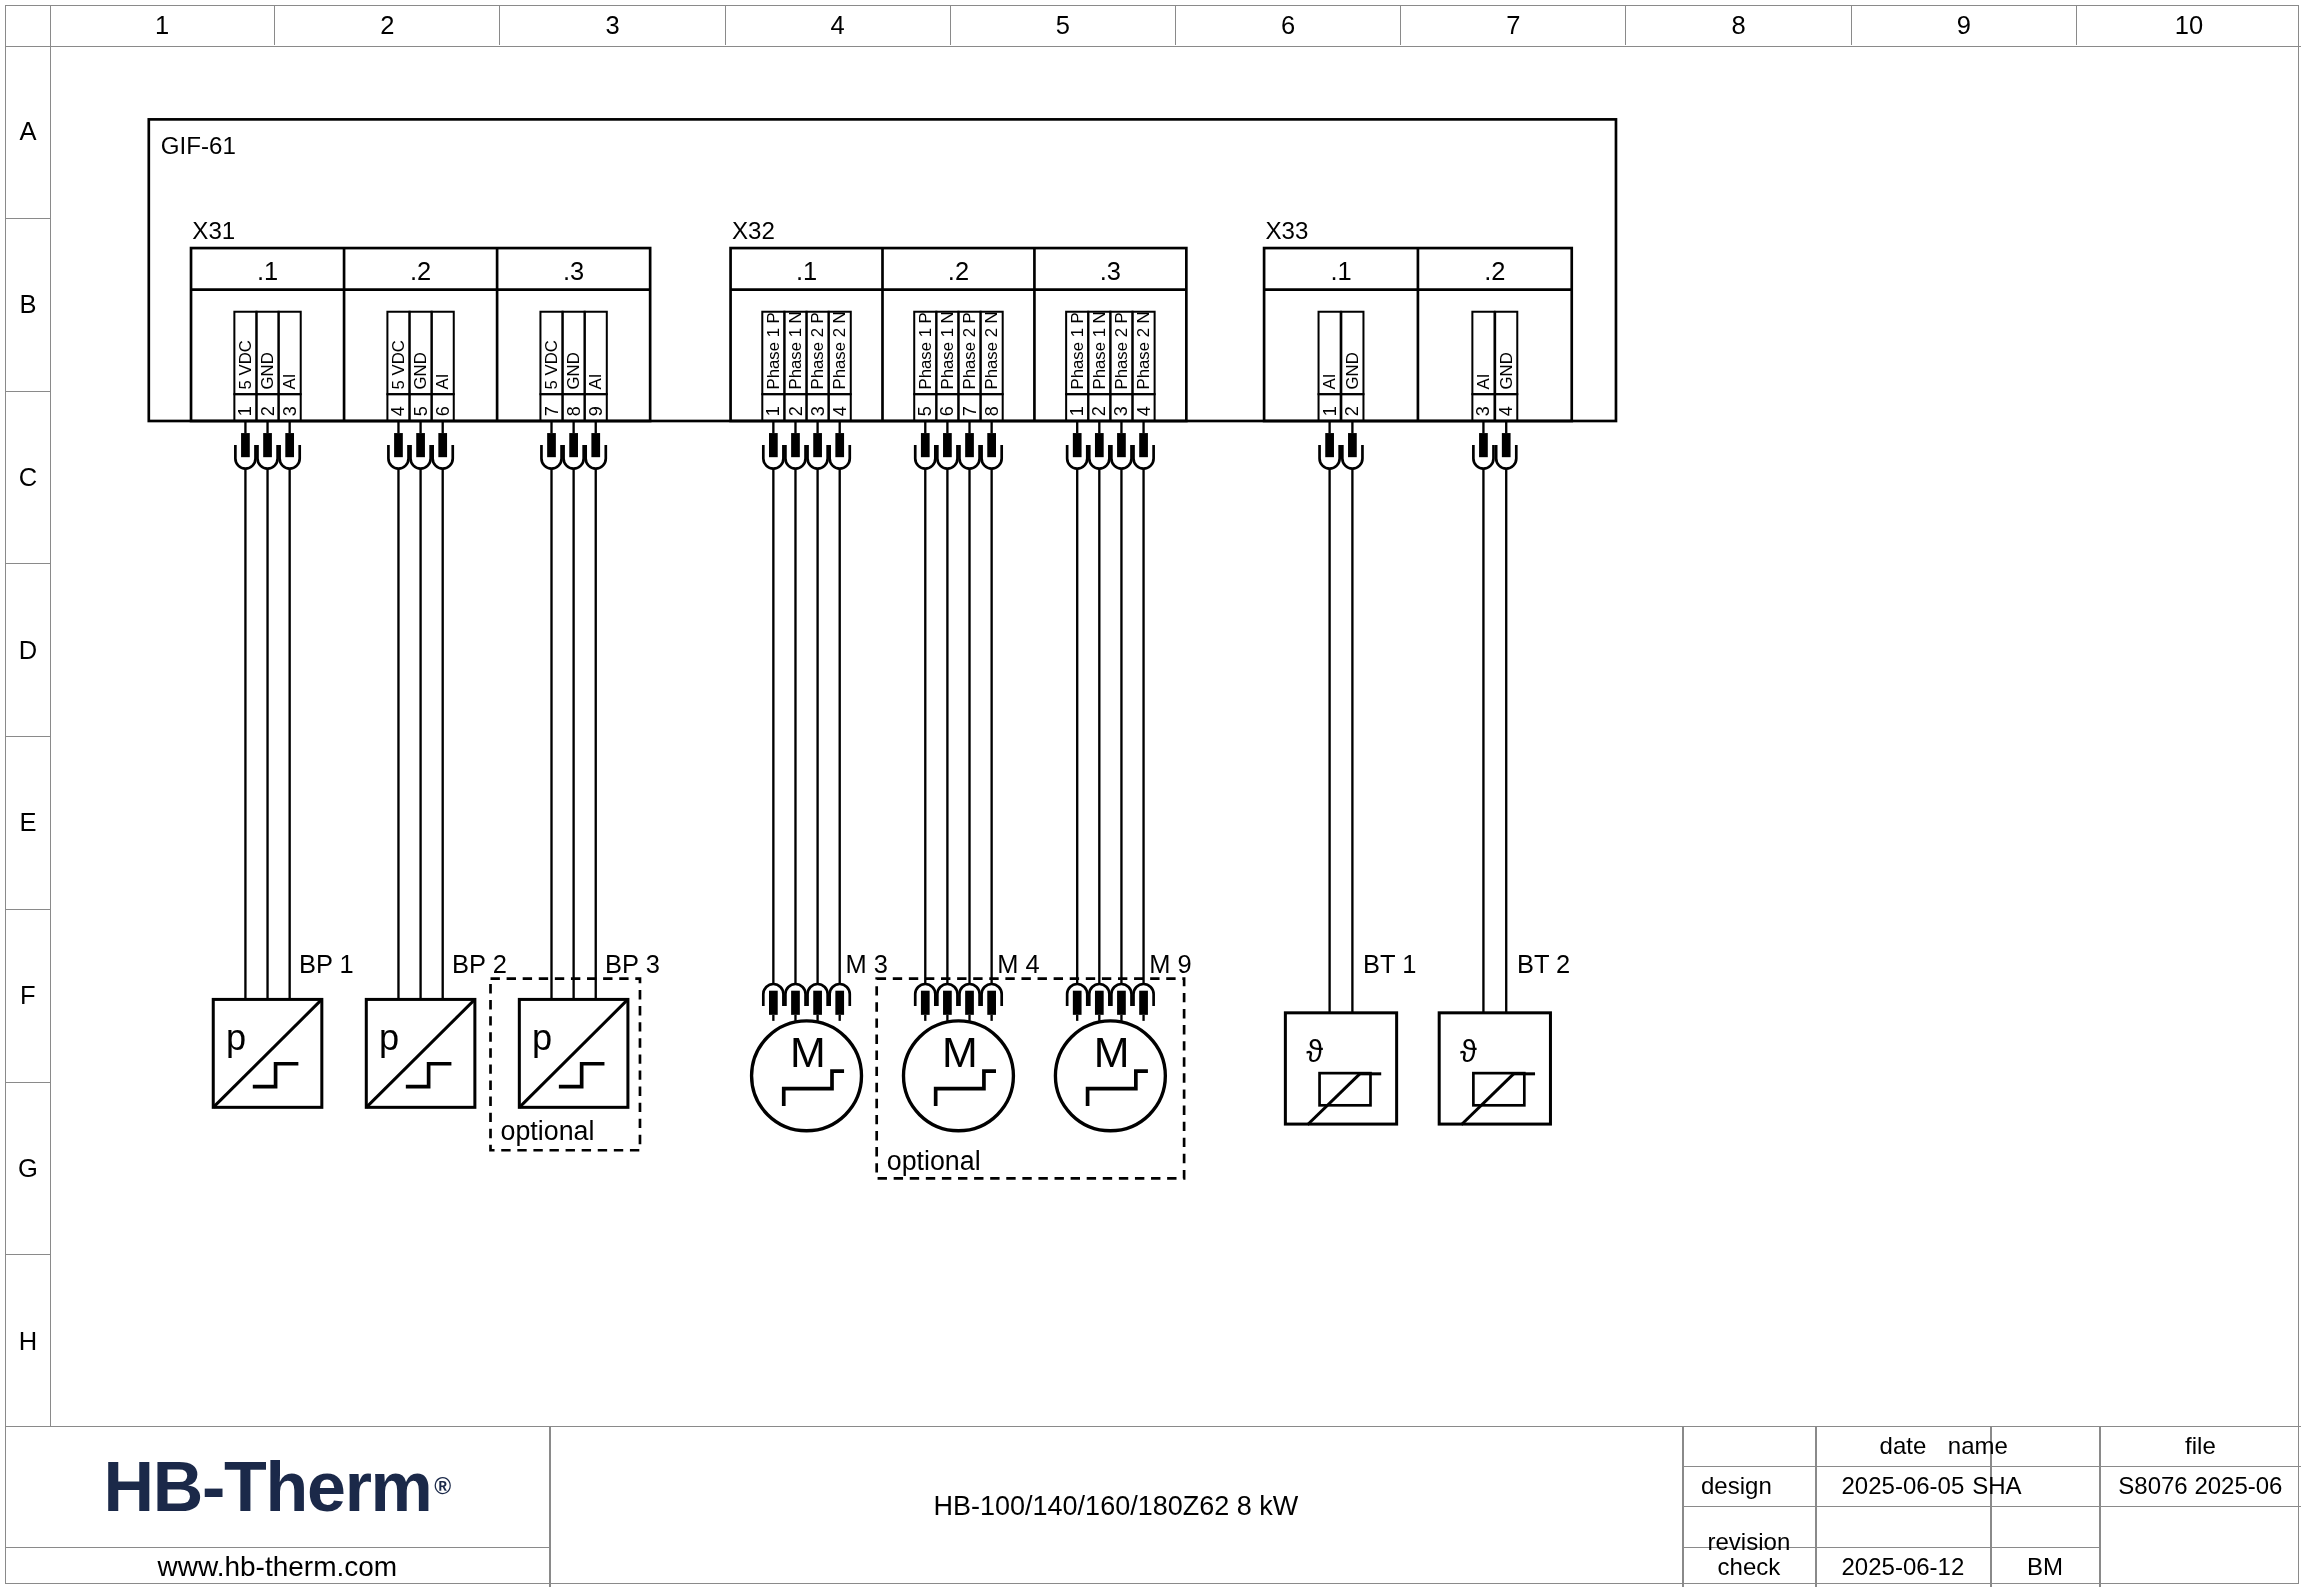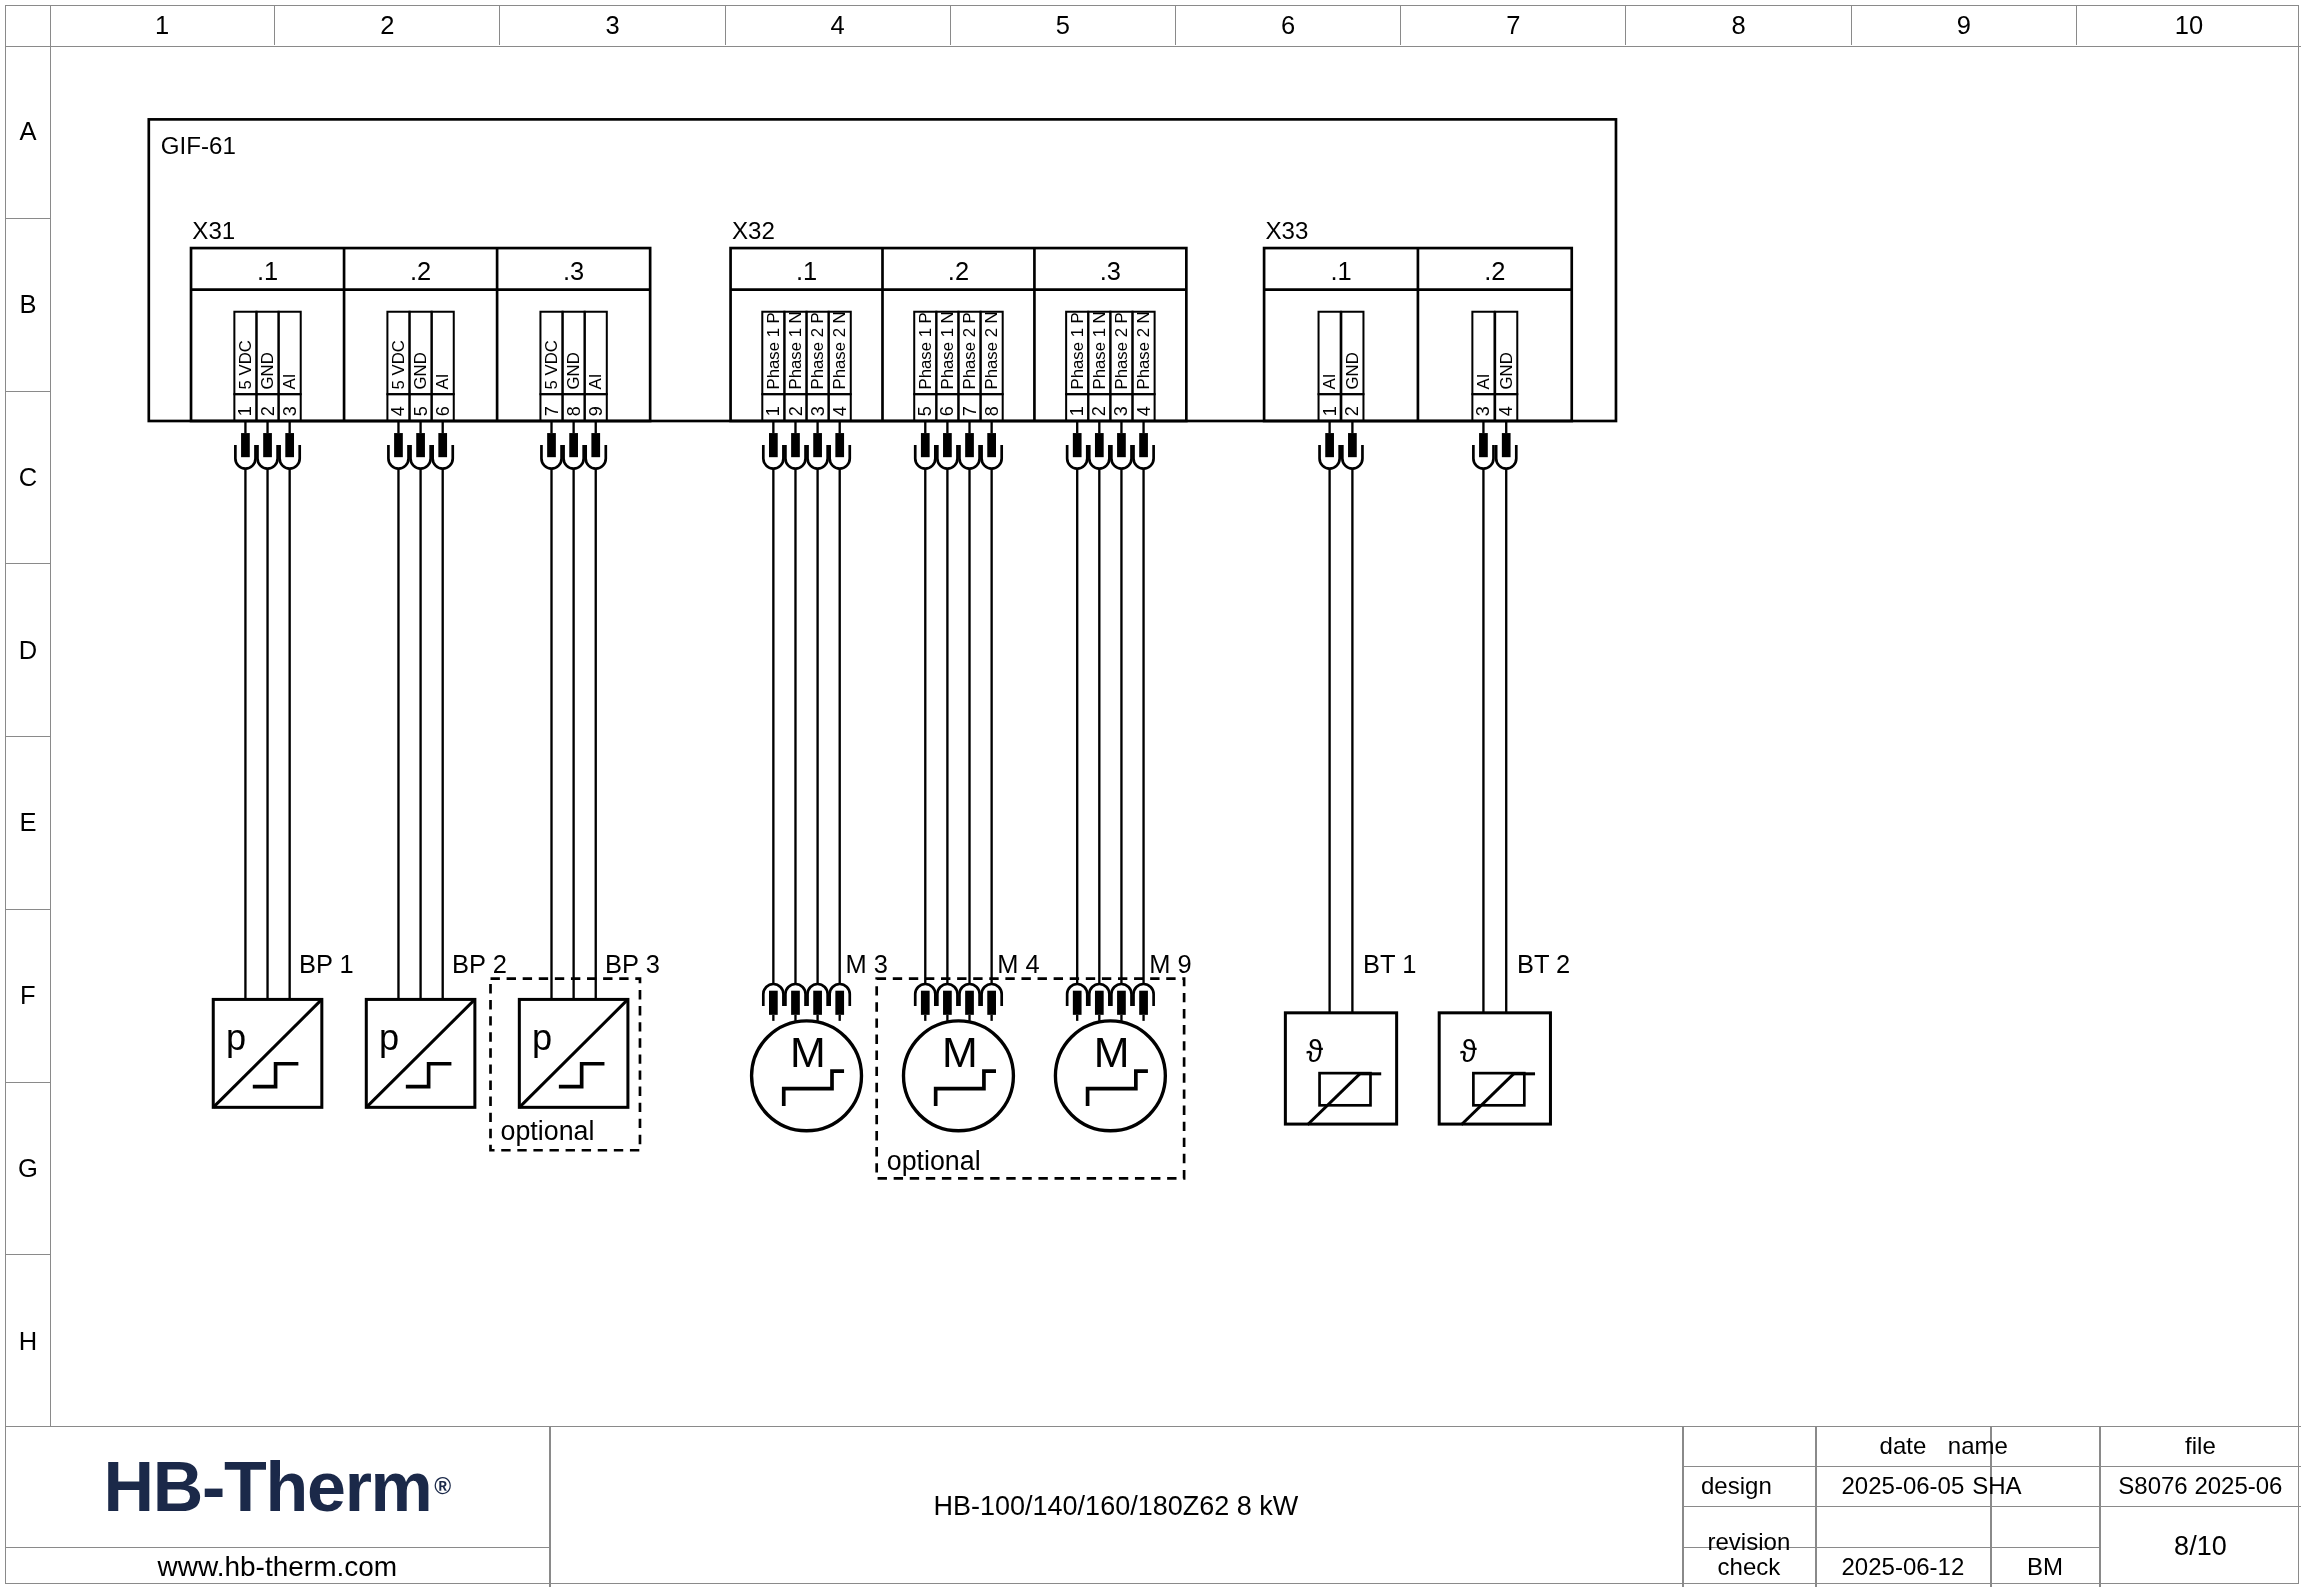--- a/index.html
+++ b/index.html
@@ -416,16 +416,15 @@
 
     <div class="tb-cell" style="left:1677px;top:40px;width:108px;height:40px;">design</div>
     <div class="tb-cell" style="left:1810px;top:40px;width:175px;height:40px;">2025-06-05</div>
     <div class="tb-cell" style="left:1937px;top:40px;width:109px;height:40px;">SHA</div>
     <div class="tb-cell" style="left:2094px;top:40px;width:202px;height:40px;">S8076 2025-06</div>
 
     <div class="tb-cell" style="left:1677px;top:96px;width:133px;height:40px;">revision</div>
     <div class="tb-cell" style="left:1677px;top:121px;width:133px;height:40px;">check</div>
     <div class="tb-cell" style="left:1810px;top:121px;width:175px;height:40px;">2025-06-12</div>
     <div class="tb-cell" style="left:1985px;top:121px;width:109px;height:40px;">BM</div>
-    <div class="tb-cell" style="left:2094px;top:80px;width:202px;height:80px;font-size:27px;">8/10</div>
   </div>
 </div>
 
 
 </body></html>

